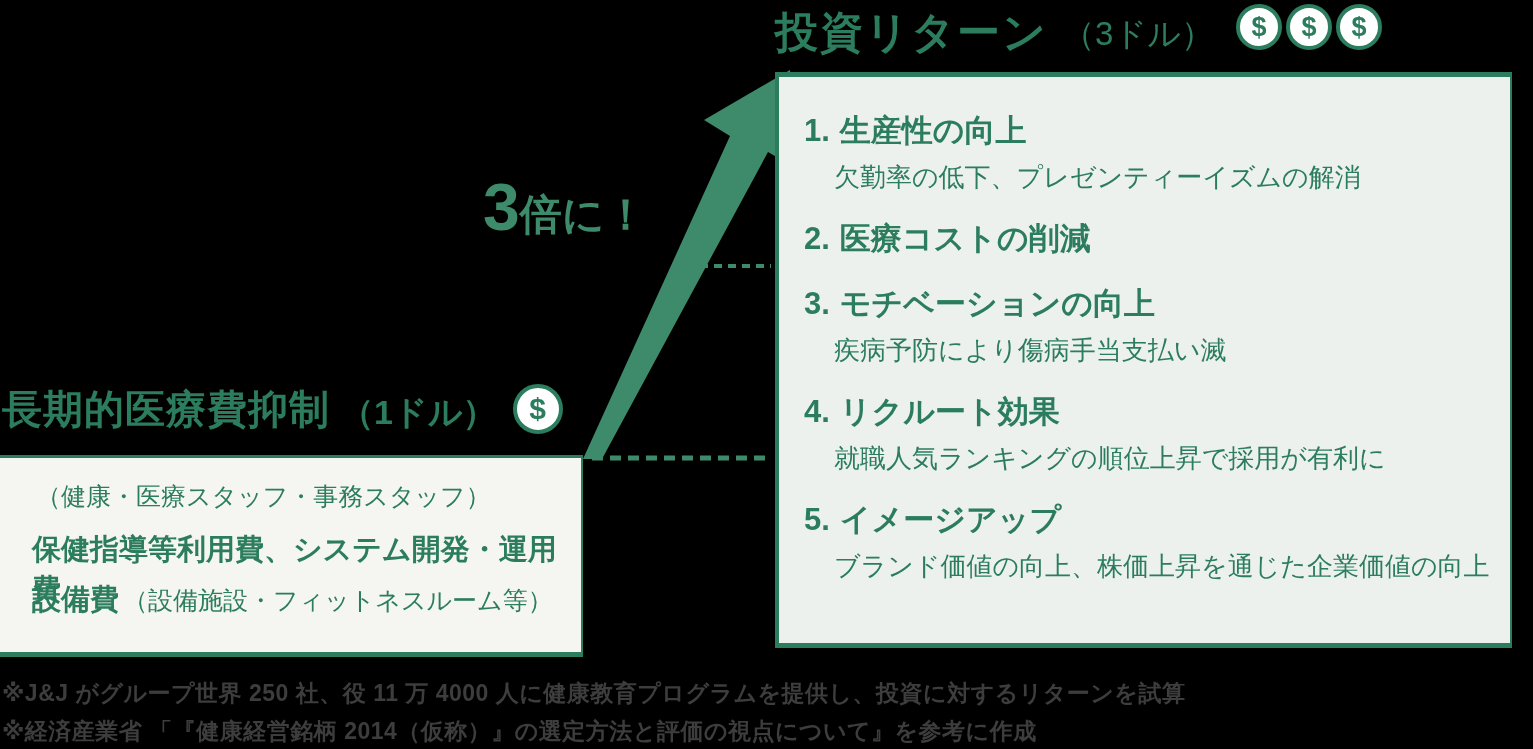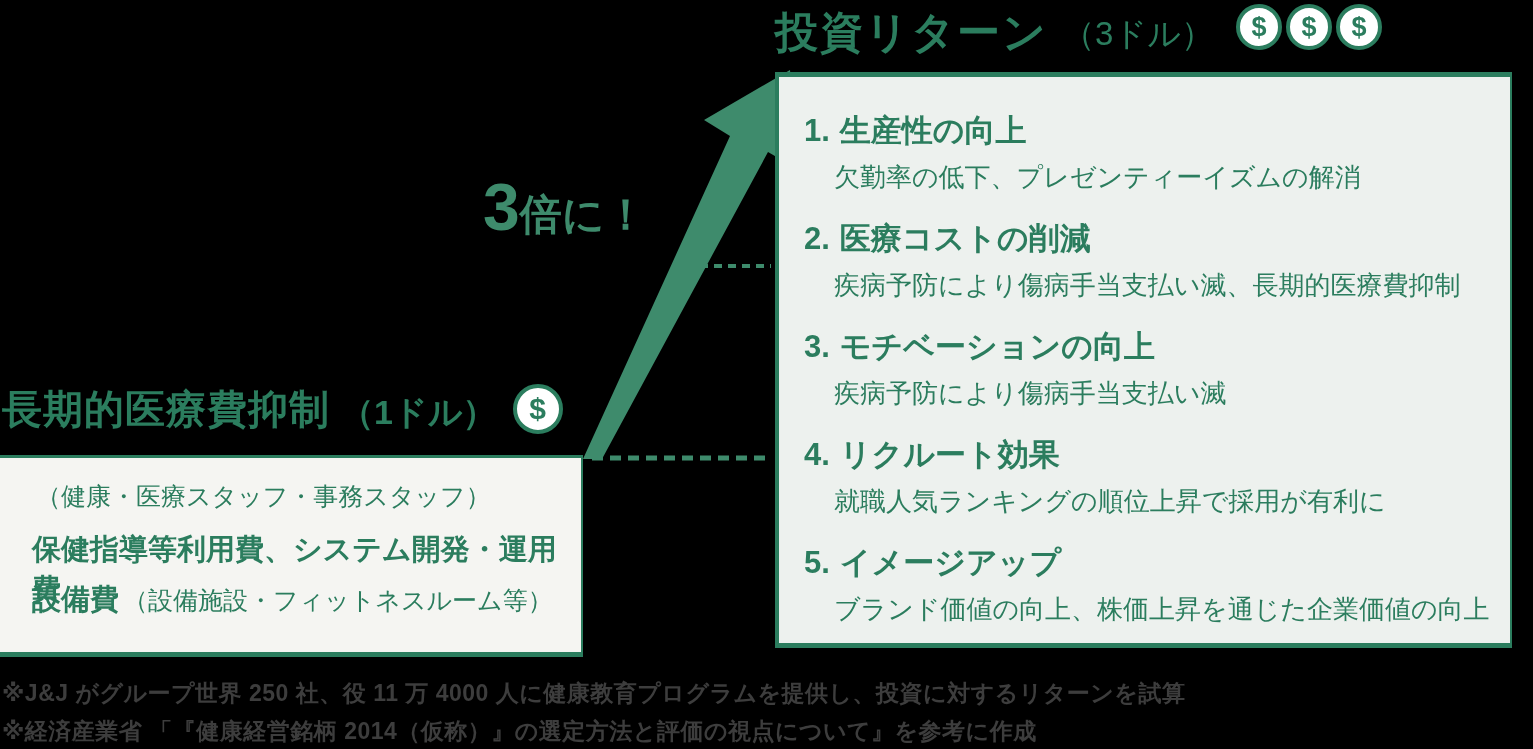--- a/index.html
+++ b/index.html
@@ -95,21 +95,20 @@
         <span>1.</span>
         <span>生産性の向上</span>
       </div>
       <div class="return-desc">欠勤率の低下、プレゼンティーイズムの解消</div>
     </div>
     <div class="return-item">
       <div class="return-heading">
         <span>2.</span>
         <span>医療コストの削減</span>
       </div>
-      <div class="return-desc">疾病予防により傷病手当支払い滅、長期的医療費抑制</div>
     </div>
     <div class="return-item">
       <div class="return-heading">
         <span>3.</span>
         <span>モチベーションの向上</span>
       </div>
       <div class="return-desc">疾病予防により傷病手当支払い滅</div>
     </div>
     <div class="return-item">
       <div class="return-heading">

